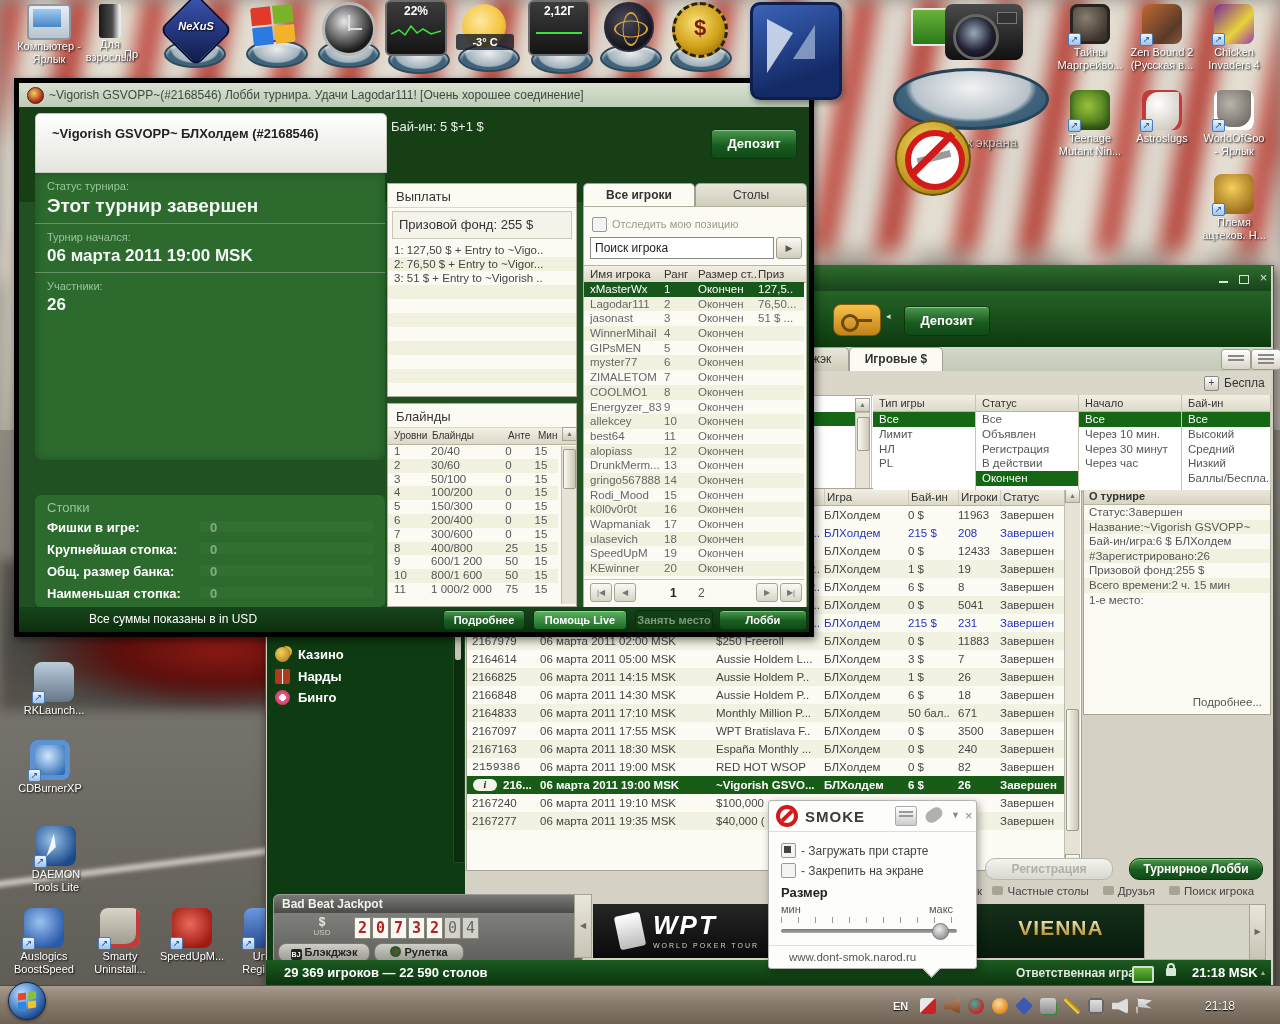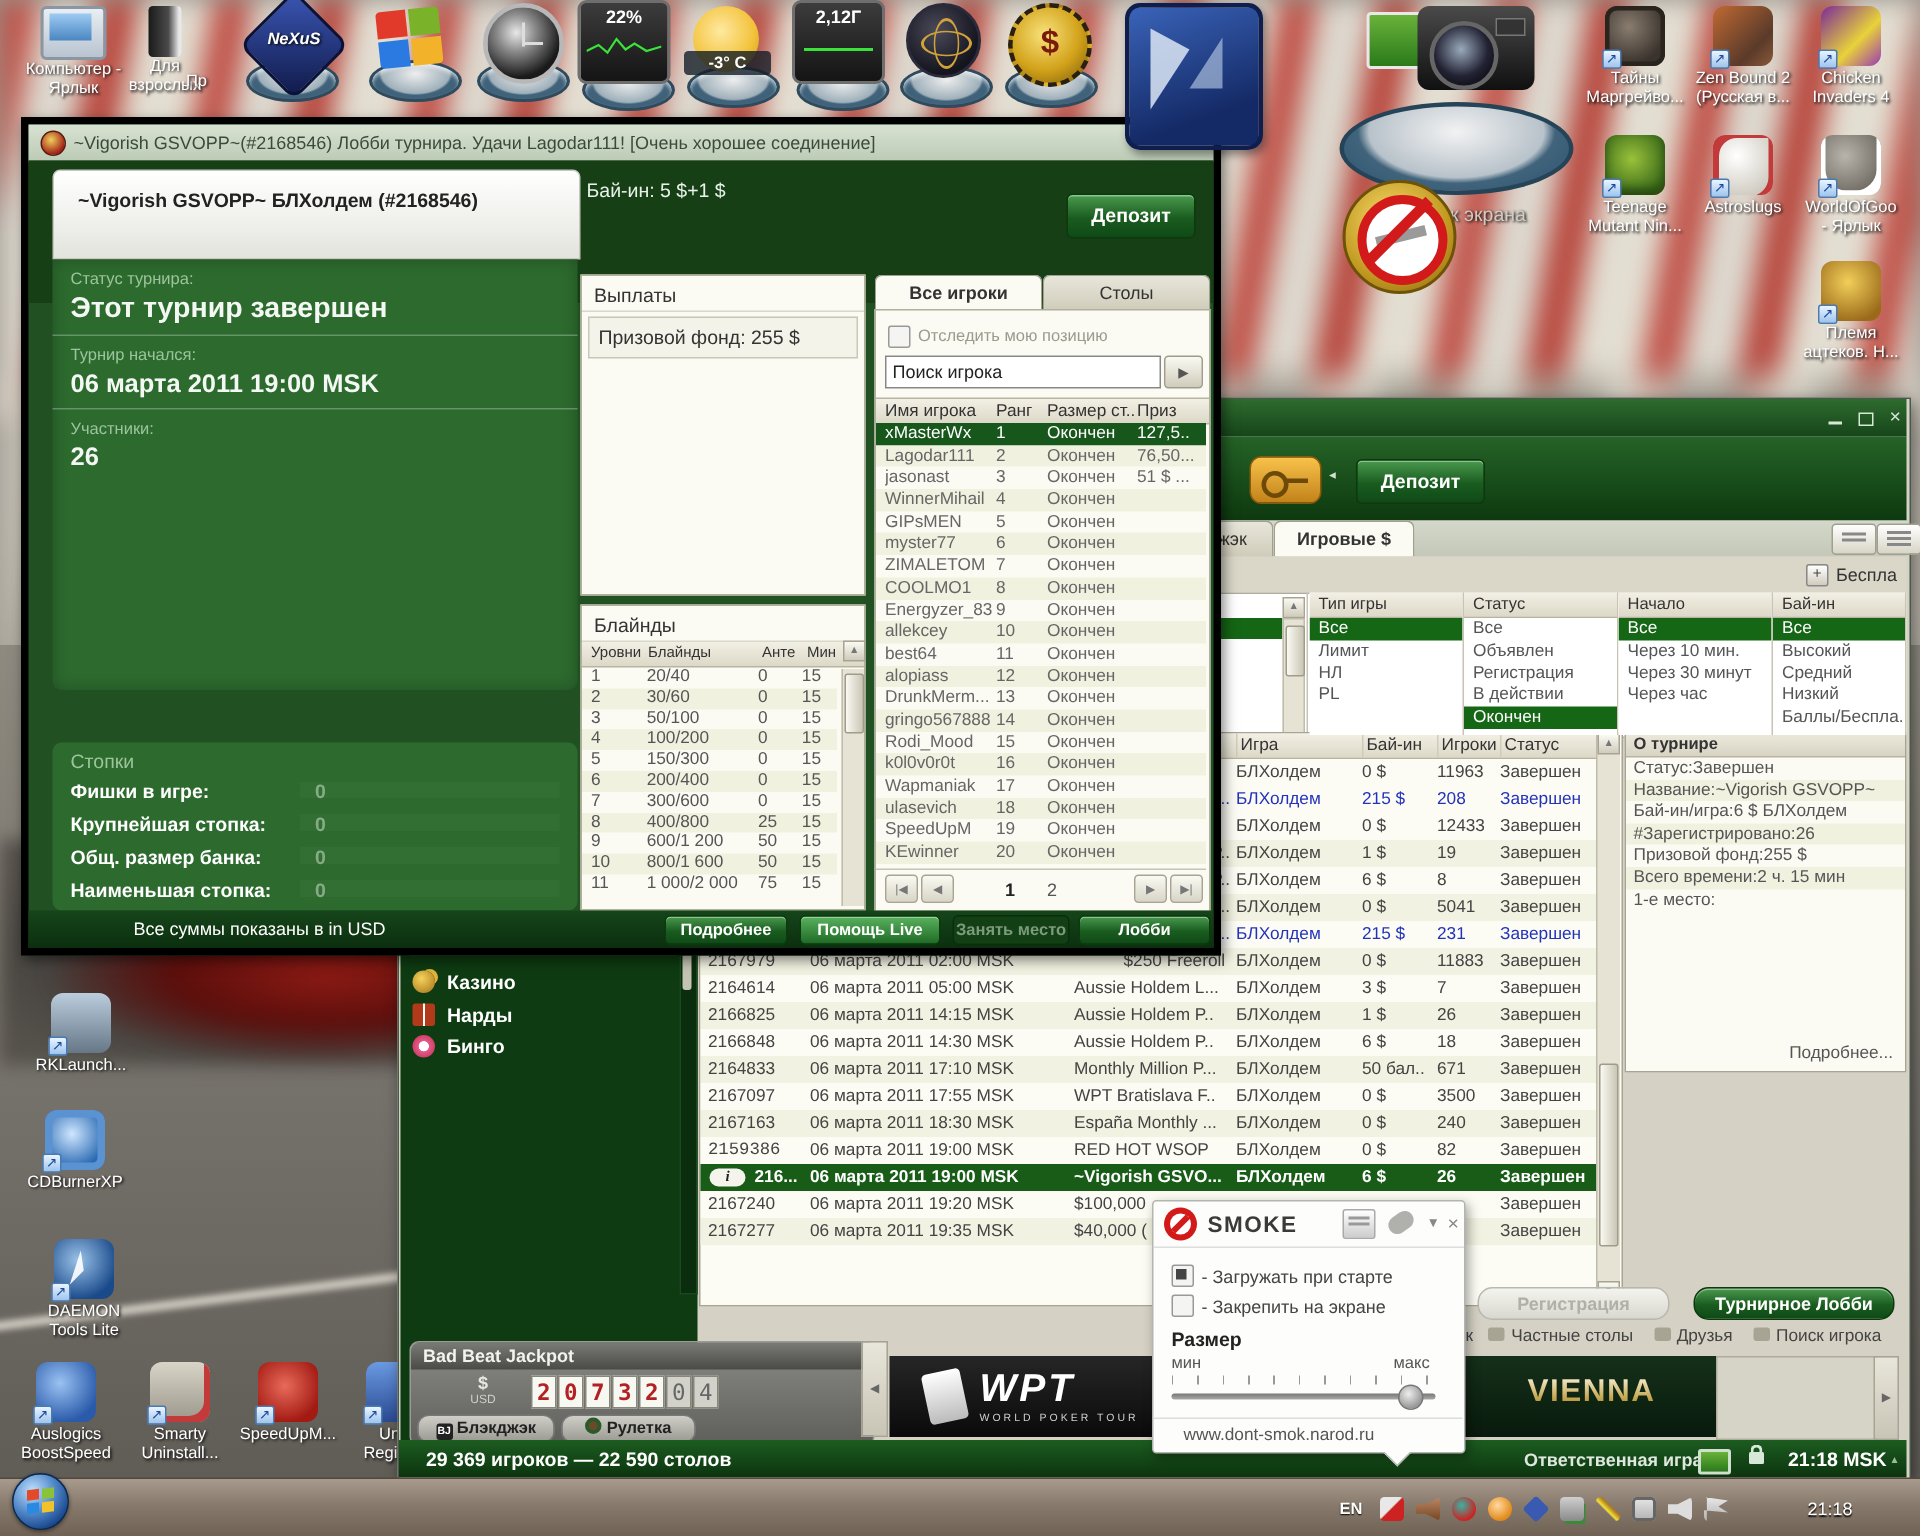--- a/index.html
+++ b/index.html
@@ -345,21 +345,21 @@
           <div class="tc" style="left: 73px; width: 170px;"></div>
           <div class="tc" style="left: 249px; width: 104px; text-align: right;">t..</div>
           <div class="tc" style="left: 357px; width: 80px;">БЛХолдем</div>
           <div class="tc" style="left: 441px; width: 48px;">215 $</div>
           <div class="tc" style="left: 491px; width: 40px;">231</div>
           <div class="tc" style="left: 533px; width: 62px;">Завершен</div>
         </div>
         <div class="trow talt" style="top: 126px;">
           <div class="tc" style="left: 5px; width: 60px;">2167979</div>
           <div class="tc" style="left: 73px; width: 170px;">06 марта 2011 02:00 MSK</div>
-          <div class="tc" style="left: 249px; width: 104px; margin-left: 33px;">$250 Freeroll</div>
+          <div class="tc" style="left: 249px; width: 104px;">$250 Freeroll</div>
           <div class="tc" style="left: 357px; width: 80px;">БЛХолдем</div>
           <div class="tc" style="left: 441px; width: 48px;">0 $</div>
           <div class="tc" style="left: 491px; width: 40px;">11883</div>
           <div class="tc" style="left: 533px; width: 62px;">Завершен</div>
         </div>
         <div class="trow" style="top: 144px;">
           <div class="tc" style="left: 5px; width: 60px;">2164614</div>
           <div class="tc" style="left: 73px; width: 170px;">06 марта 2011 05:00 MSK</div>
           <div class="tc" style="left: 249px; width: 104px;">Aussie Holdem L...</div>
           <div class="tc" style="left: 357px; width: 80px;">БЛХолдем</div>
@@ -426,21 +426,21 @@
           <div class="tc" style="left: 73px; width: 170px;">06 марта 2011 19:00 MSK</div>
           <div class="tc" style="left: 249px; width: 104px;">~Vigorish GSVO...</div>
           <div class="tc" style="left: 357px; width: 80px;">БЛХолдем</div>
           <div class="tc" style="left: 441px; width: 48px;">6 $</div>
           <div class="tc" style="left: 491px; width: 40px;">26</div>
           <div class="tc" style="left: 533px; width: 62px;">Завершен</div>
           <div style="position: absolute; left: 6px; top: 3px; width: 24px; height: 12px; background: rgb(244, 244, 236); border-radius: 6px; color: rgb(34, 34, 34); font: italic bold 10px / 12px &quot;Liberation Serif&quot;, serif; text-align: center;">i</div>
         </div>
         <div class="trow" style="top: 288px;">
           <div class="tc" style="left: 5px; width: 60px;">2167240</div>
-          <div class="tc" style="left: 73px; width: 170px;">06 марта 2011 19:20 MSK</div>
+          <div class="tc" style="left: 73px; width: 170px;">06 марта 2011 19:10 MSK</div>
           <div class="tc" style="left: 249px; width: 104px;">$100,000</div>
           <div class="tc" style="left: 357px; width: 80px;"></div>
           <div class="tc" style="left: 441px; width: 48px;"></div>
           <div class="tc" style="left: 491px; width: 40px;"></div>
           <div class="tc" style="left: 533px; width: 62px;">Завершен</div>
         </div>
         <div class="trow talt" style="top: 306px;">
           <div class="tc" style="left: 5px; width: 60px;">2167277</div>
           <div class="tc" style="left: 73px; width: 170px;">06 марта 2011 19:35 MSK</div>
           <div class="tc" style="left: 249px; width: 104px;">$40,000 (</div>
@@ -613,20 +613,32 @@
           <div class="stl">Наименьшая стопка:</div>
           <div class="stv">0</div>
         </div>
       </div>
     <div class="abs" style="left:165px;top:26px;width:173px;height:80px;background:repeating-linear-gradient(#347234 0 11px,#2c6a2e 11px 22px);opacity:.6"></div>
   </div>
 
   <div class="panel" style="left:368px;top:100px;width:188px;height:212px">
     <div class="ptitle">Выплаты</div>
     <div style="margin:3px 4px;height:26px;line-height:26px;background:#f3f3ea;border:1px solid #c8c8b8;font-size:13px;color:#333;padding-left:6px">Призовой фонд: 255 $</div>
+    <div id="payout-rows">
+        <div class="prow" style="margin-top: 4px;">1: 127,50 $ + Entry to ~Vigo..</div>
+        <div class="prow alt" style="margin-top: 0px;">2: 76,50 $ + Entry to ~Vigor...</div>
+        <div class="prow" style="margin-top: 0px;">3: 51 $ + Entry to ~Vigorish ..</div>
+        <div class="prow alt"></div>
+        <div class="prow"></div>
+        <div class="prow alt"></div>
+        <div class="prow"></div>
+        <div class="prow alt"></div>
+        <div class="prow"></div>
+        <div class="prow alt"></div>
+      </div>
   </div>
 
   <div class="panel" style="left:368px;top:320px;width:188px;height:202px">
     <div class="ptitle">Блайнды</div>
     <div class="bhead">
       <span class="bc0">Уровни</span>
       <span class="bc1">Блайнды</span>
       <span class="bc2">Анте</span>
       <span class="bc3">Мин</span>
     </div>

